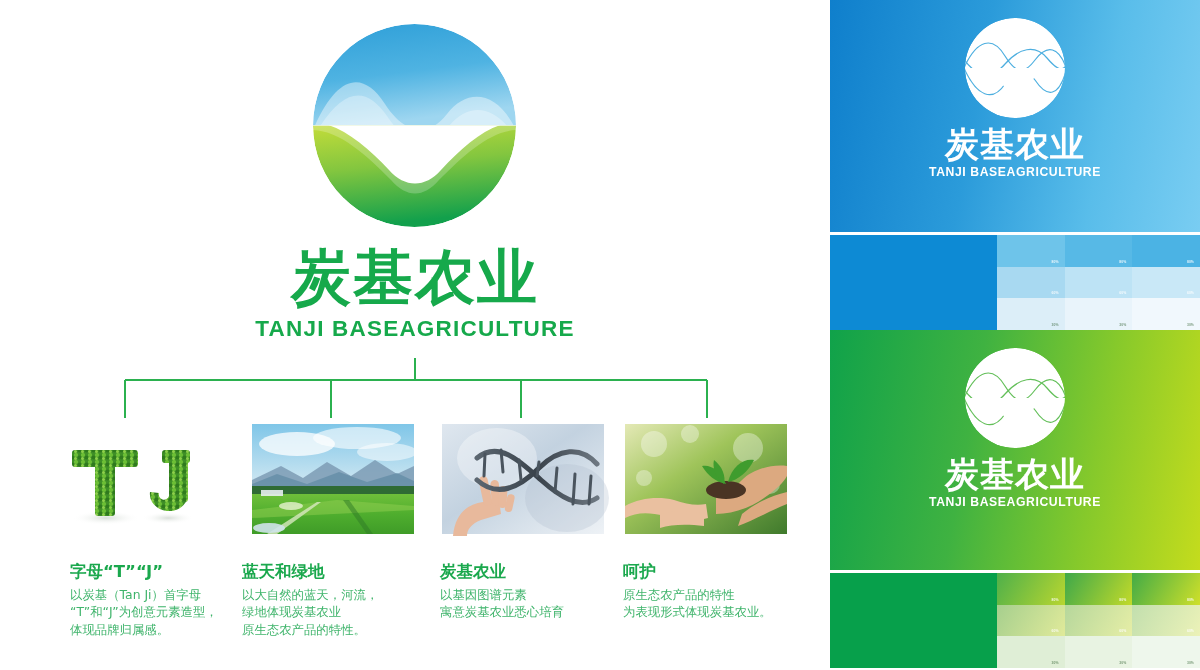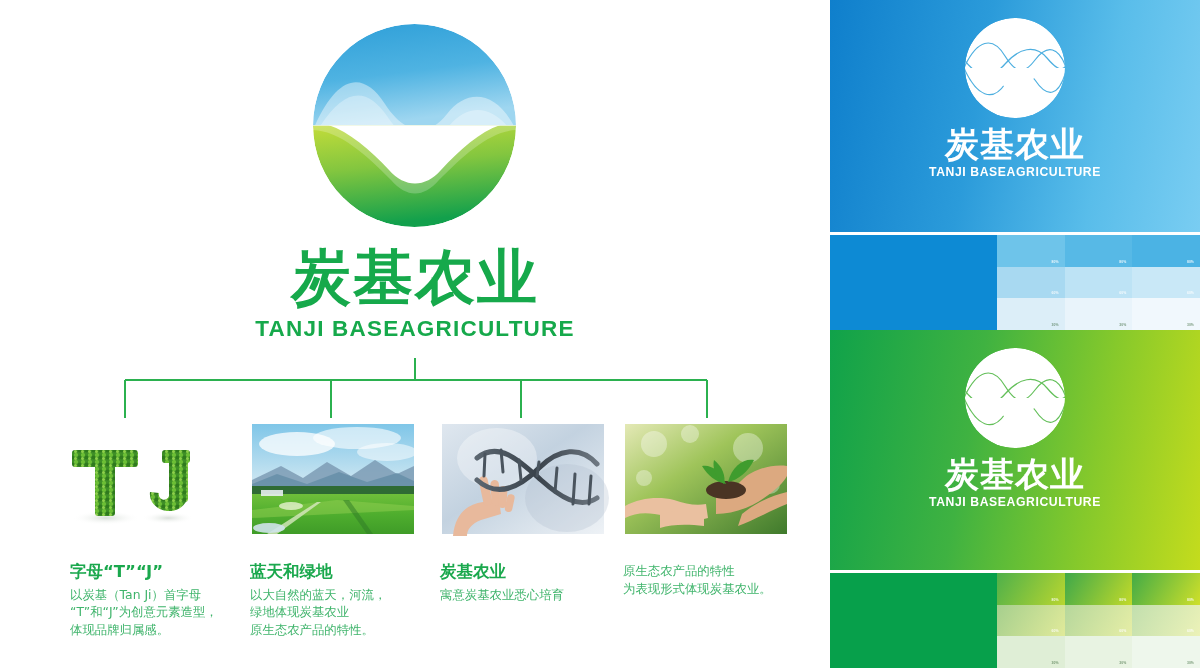--- a/index.html
+++ b/index.html
@@ -53,21 +53,21 @@
   .thumb svg { display:block; width:100%; height:100%; }
   .thumb-1 { left:46px; }
   .thumb-2 { left:247px; }
   .thumb-3 { left:437px; }
   .thumb-4 { left:620px; }
 
   
   .captions { position:absolute; left:0; top:562px; width:830px; height:100px; }
   .caption { position:absolute; top:0; width:200px; }
   .caption-1 { left:54px;margin-left:16px; }
-  .caption-2 { left:250px; }
+  .caption-2 { left:242px; }
   .caption-3 { left:440px; }
   .caption-4 { left:623px; }
   .cap-title {
     font-family:"DejaVu Sans", sans-serif;
     font-size:16.5px;
     font-weight:700;
     color:#1aa84d;
     line-height:1.25;
     margin-bottom:3px;
     white-space:nowrap;
@@ -363,23 +363,25 @@
         <div class="cap-body">体现品牌归属感。</div>
       </div>
       <div class="caption caption-2">
         <div class="cap-title">蓝天和绿地</div>
         <div class="cap-body">以大自然的蓝天，河流，</div>
         <div class="cap-body">绿地体现炭基农业</div>
         <div class="cap-body">原生态农产品的特性。</div>
       </div>
       <div class="caption caption-3">
         <div class="cap-title">炭基农业</div>
+        <div class="cap-body">以基因图谱元素</div>
         <div class="cap-body">寓意炭基农业悉心培育</div>
       </div>
       <div class="caption caption-4">
+        <div class="cap-title">呵护</div>
         <div class="cap-body">原生态农产品的特性</div>
         <div class="cap-body">为表现形式体现炭基农业。</div>
       </div>
     </div>
   </div>
 
   <div class="right-area">
 
     <div class="panel panel-blue">
       <div class="panel-lockup">

